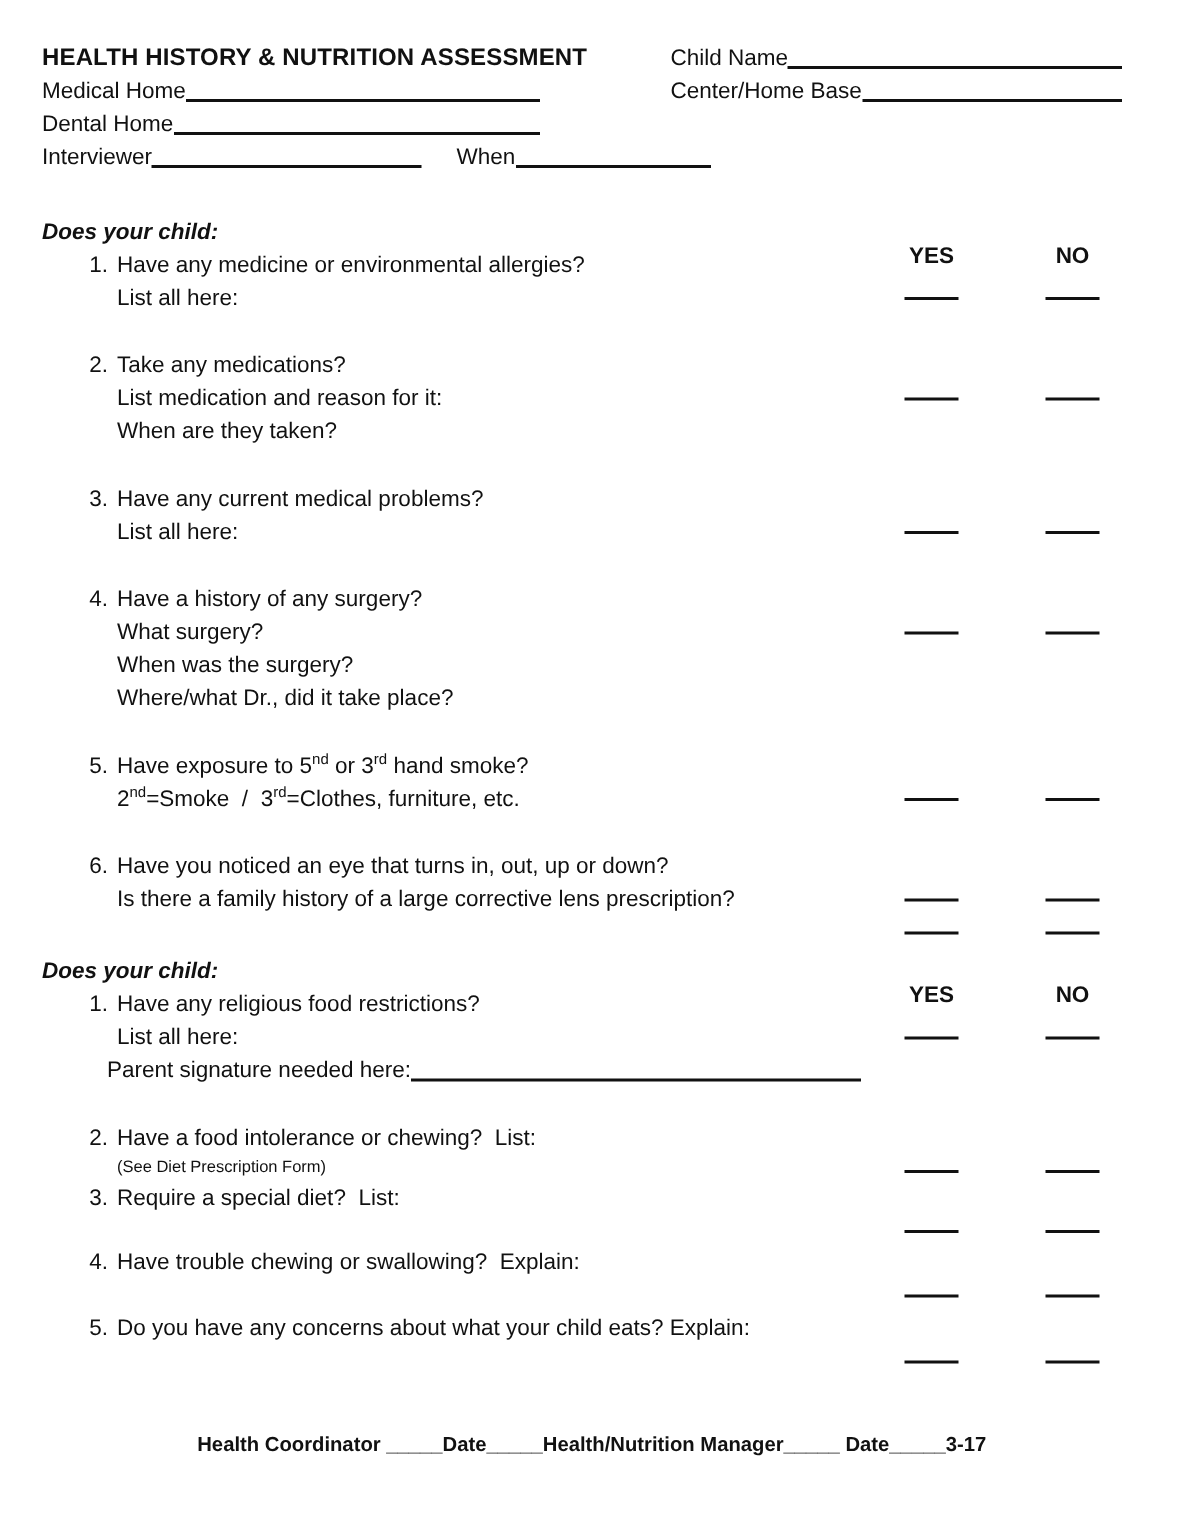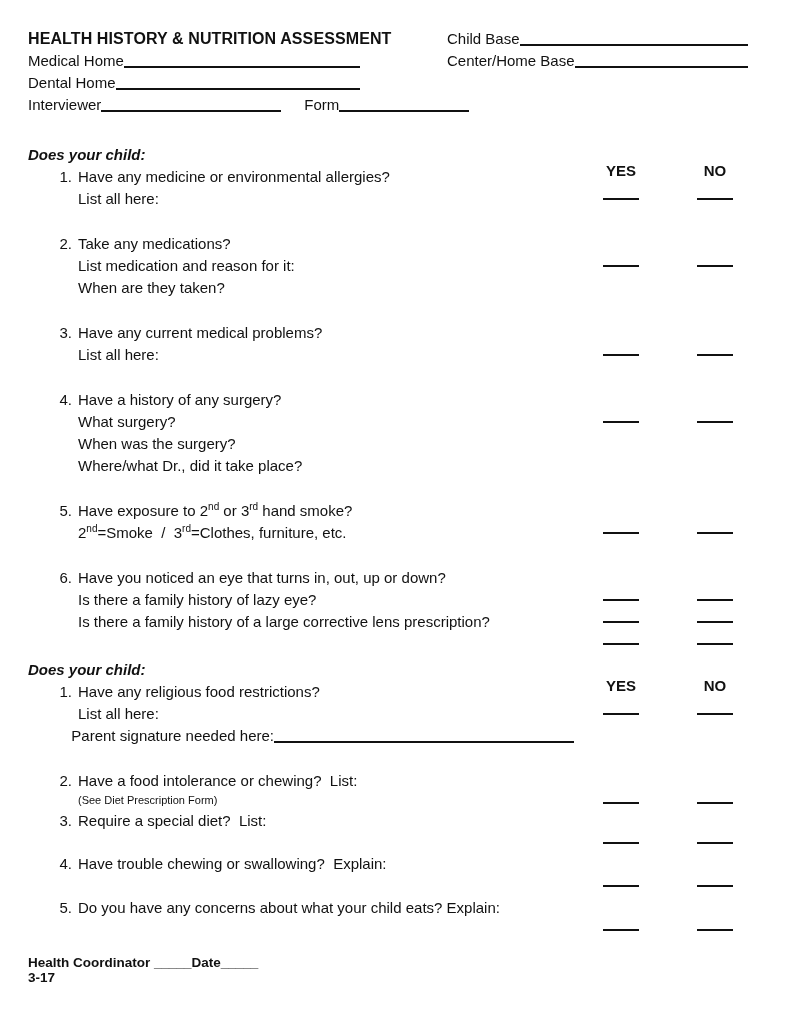--- a/index.html
+++ b/index.html
@@ -48,35 +48,35 @@
   .sigline { border-bottom: 2px solid #111; height: 16px; width: 300px; }
   .gap   { height: 23px; }
   .gap26 { height: 26px; }
   .gap21 { height: 21px; }
   .gap22 { height: 22px; }
 
   
   .footer {
     position: absolute; left: 28px; right: 30px; top: 955px;
     display: flex; justify-content: center;
-    font-size: 13.5px; font-weight: bold; white-space: pre; flex-direction: column;
+    font-size: 13.5px; font-weight: bold; white-space: pre;
   }
 </style>
 </head>
 <body>
 
 <div class="page">
 
   <div>
     <div class="hrow">
       <div class="hleft">
         <div class="title">HEALTH HISTORY &amp; NUTRITION ASSESSMENT</div>
       </div>
       <div class="hright">
-        <span class="flabel">Child Base</span>
+        <span class="flabel">Child Name</span>
         <span class="hline fill"></span>
       </div>
     </div>
     <div class="hrow">
       <div class="hleft">
         <span class="flabel">Medical Home</span>
         <span class="hline fill mr87"></span>
       </div>
       <div class="hright">
         <span class="flabel">Center/Home Base</span>
@@ -86,21 +86,21 @@
     <div class="hrow">
       <div class="hleft">
         <span class="flabel">Dental Home</span>
         <span class="hline fill mr87"></span>
       </div>
       <div class="hright"></div>
     </div>
     <div class="hrow">
       <span class="flabel">Interviewer</span>
       <span class="hline w180"></span>
-      <span class="flabel ml23">Form</span>
+      <span class="flabel ml23">When</span>
       <span class="hline w130"></span>
     </div>
   </div>
 
   <div class="body-block">
     <div class="row">
       <div class="left">
           <span class="sechead">Does your child:</span>
         </div>
       <div class="colyes">
@@ -219,21 +219,21 @@
           <div class="qtext">Where/what Dr., did it take place?</div>
         </div>
       <div class="colyes"></div>
         <div class="colno"></div>
     </div>
     <div class="gap"></div>
 
     <div class="row">
       <div class="left">
         <div class="gutter">5.</div>
-        <div class="qtext"><span class="pre">Have exposure to 2</span><sup>nd</sup><span class="pre"> or 3</span><sup>rd</sup><span class="pre"> hand smoke?</span></div>
+        <div class="qtext"><span class="pre">Have exposure to 5</span><sup>nd</sup><span class="pre"> or 3</span><sup>rd</sup><span class="pre"> hand smoke?</span></div>
       </div>
       <div class="colyes">
           <span class="anst"></span>
         </div>
       <div class="colno">
           <span class="anst"></span>
         </div>
     </div>
     <div class="row">
       <div class="left">
@@ -243,32 +243,20 @@
       <div class="colyes"></div>
         <div class="colno"></div>
     </div>
     <div class="gap"></div>
 
     <div class="row">
       <div class="left">
         <div class="gutter">6.</div>
         <div class="qtext">Have you noticed an eye that turns in, out, up or down?</div>
       </div>
-      <div class="colyes">
-          <span class="anst"></span>
-        </div>
-      <div class="colno">
-          <span class="anst"></span>
-        </div>
-    </div>
-    <div class="row">
-      <div class="left">
-          <div class="gutter"></div>
-          <div class="qtext">Is there a family history of lazy eye?</div>
-        </div>
       <div class="colyes">
           <span class="anst"></span>
         </div>
       <div class="colno">
           <span class="anst"></span>
         </div>
     </div>
     <div class="row">
       <div class="left">
           <div class="gutter"></div>
@@ -389,16 +377,17 @@
           <span class="anst"></span>
         </div>
       <div class="colno">
           <span class="anst"></span>
         </div>
     </div>
   </div>
 
   <div class="footer">
     <span>Health Coordinator _____Date_____</span>
+    <span>Health/Nutrition Manager_____ Date_____</span>
     <span>3-17</span>
   </div>
 
 </div>
 
 </body></html>

